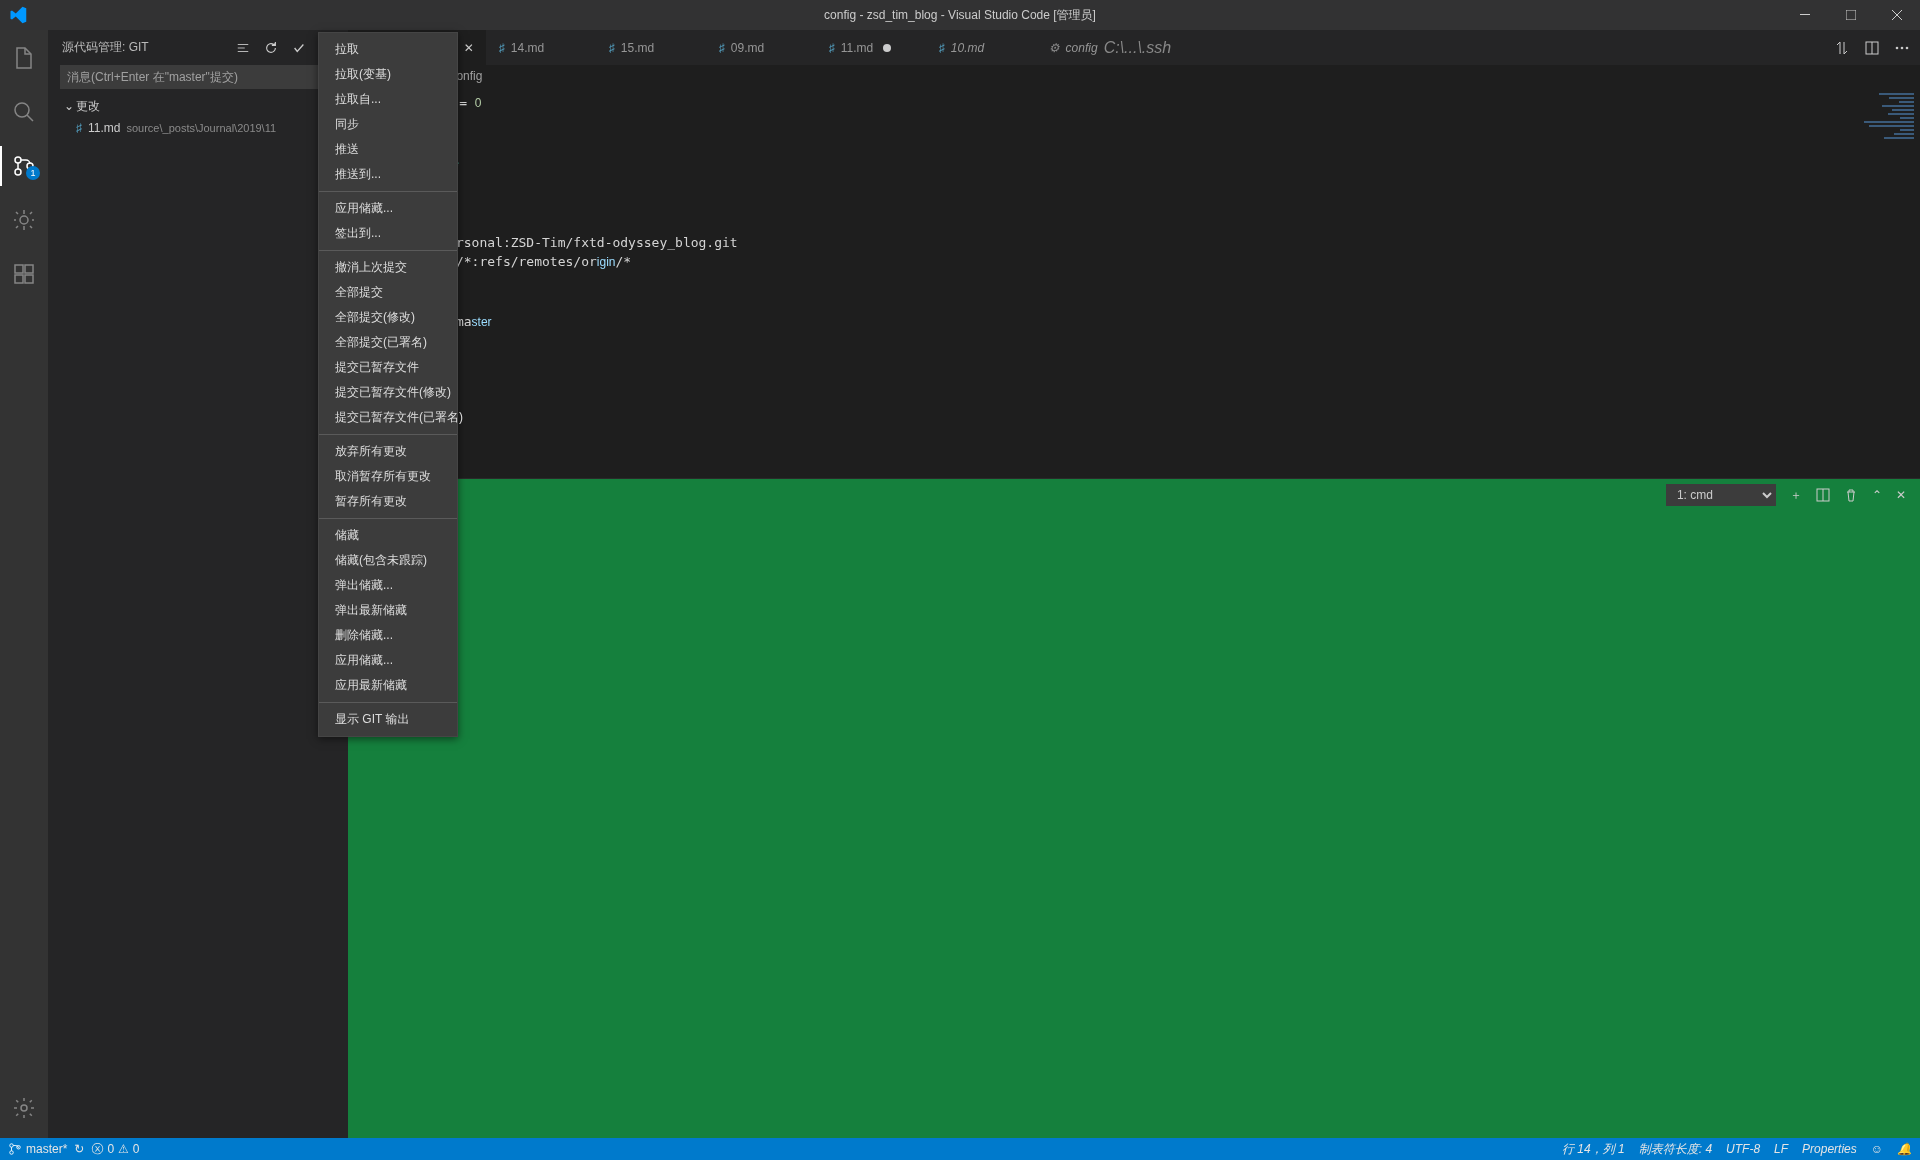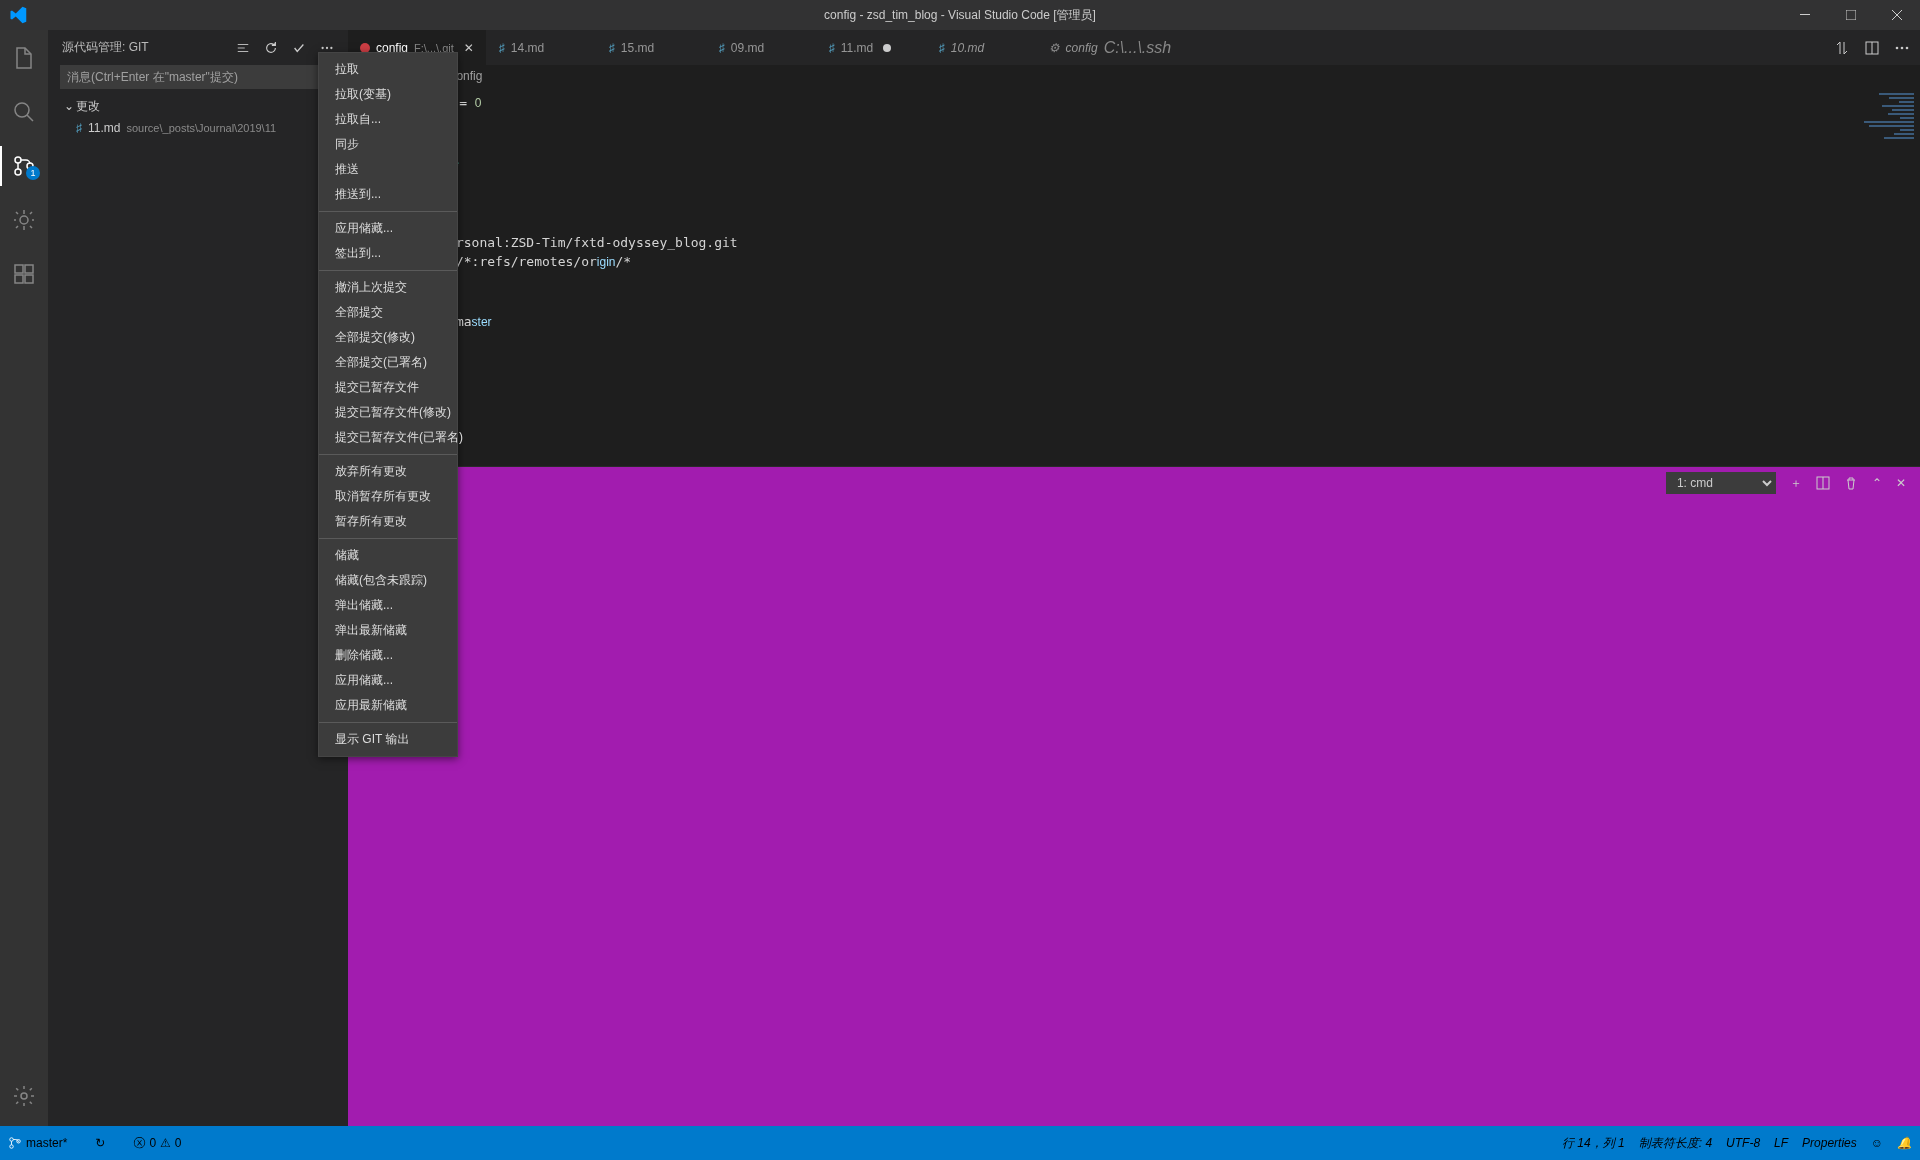--- a/index.html
+++ b/index.html
@@ -43,29 +43,29 @@
 .breadcrumb { height:22px; display:flex; align-items:center; padding:0 14px; gap:4px; color:#a0a0a0; font-size:12px; }
 .breadcrumb .sep { color:#666; }
 .editor-body { flex:1; display:flex; min-height:0; position:relative;}
 .code { flex:1; font-family:Consolas,monospace; font-size:13px; line-height:19px; padding:6px 0 0 14px; white-space:pre; color:#d4d4d4; overflow:hidden; }
 .tok-str { color:#9cdcfe; }
 .tok-bool-f { color:#ce9178; }
 .tok-bool-t { color:#4ec9b0; }
 .tok-num { color:#b5cea8; }
 .minimap { width:90px; background:#1e1e1e; display:flex; flex-direction:column; padding-top:6px; gap:2px; align-items:flex-end; padding-right:6px;}
 .minimap .ln { height:2px; background:#3a5a7a; }
-.context-menu { position:absolute; top:52px; left:318px; width:140px; background:#3c3c3c; border:1px solid #454545; box-shadow:0 2px 8px rgba(0,0,0,.5); z-index:50; padding:4px 0;}
+.context-menu { position:absolute; top:32px; left:318px; width:140px; background:#3c3c3c; border:1px solid #454545; box-shadow:0 2px 8px rgba(0,0,0,.5); z-index:50; padding:4px 0;}
 .context-menu .mi { padding:4px 16px; color:#ddd; cursor:default; white-space:nowrap;}
 .context-menu .sep { height:1px; background:#5a5a5a; margin:4px 0; }
-.panel { height:660px; background:#a21caf; border-top:1px solid #2a2a2a; display:flex; flex-direction:column;}
+.panel { height:660px; background:#15803d; border-top:1px solid #2a2a2a; display:flex; flex-direction:column;}
 .panel-tabs { height:32px; display:flex; align-items:center; padding:0 14px; gap:24px; color:#969696;}
 .panel-tab.active { color:#fff; border-bottom:1px solid #fff; padding-bottom:3px;}
 .panel-right { margin-left:auto; display:flex; align-items:center; gap:14px; color:#ccc;}
 .term-select { background:#3c3c3c; color:#ccc; border:1px solid #3c3c3c; padding:2px 6px; width:110px;}
-.statusbar { height:34px; background:#007acc; color:#000000; display:flex; align-items:center; padding:0 8px; font-size:12px; gap:28px;}
+.statusbar { height:22px; background:#007acc; color:#e5e5e5; display:flex; align-items:center; padding:0 8px; font-size:12px; gap:7px;}
 .statusbar .right { margin-left:auto; display:flex; gap:14px; align-items:center;font-style:italic;}
 .statusbar .item { display:flex; align-items:center; gap:4px; }
 svg { display:block; }
 </style>
 </head>
 <body>
 
 <div class="titlebar">
   <div class="logo">
     <svg width="18" height="18" viewBox="0 0 24 24">

